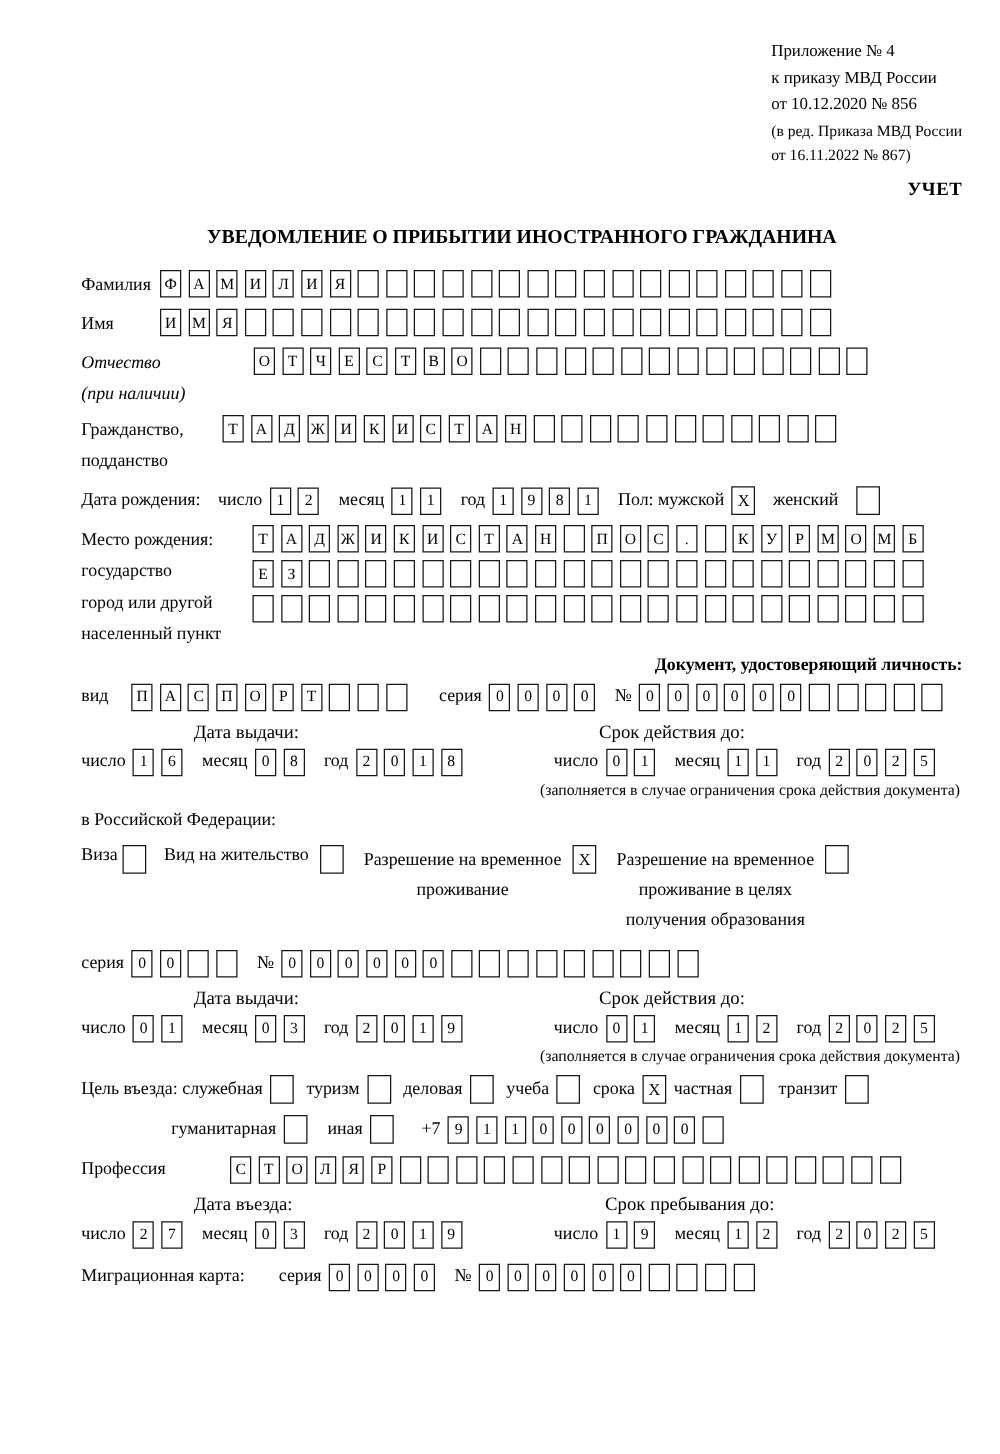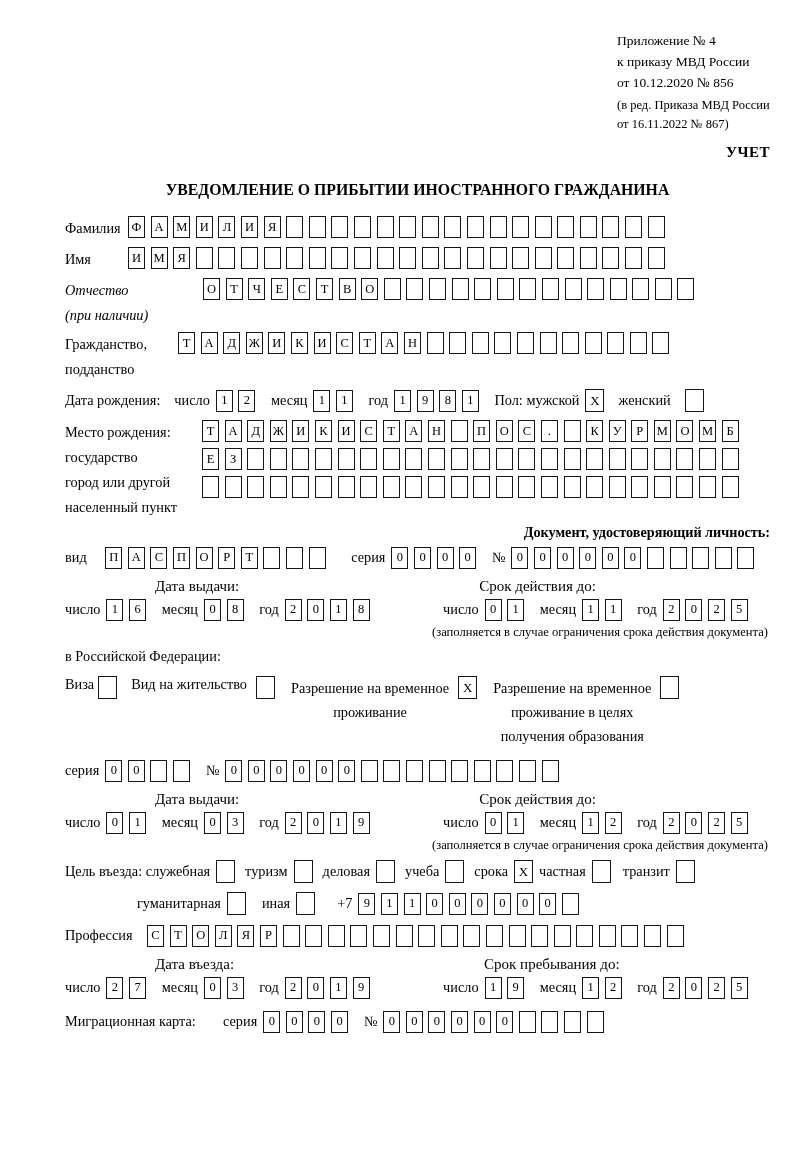--- a/index.html
+++ b/index.html
@@ -526,21 +526,21 @@
         <span class="cell">0</span>
         <span class="cell">0</span>
         <span class="cell">0</span>
         <span class="cell">0</span>
         <span class="cell">0</span>
         <span class="cell">0</span>
         <span class="cell"></span>
       </span>
   </div>
 
-  <div class="date-line" style="margin-top:7px;">
+  <div class="date-line" style="margin-top:7px;gap:37px;">
     <span class="lbl-sm" style="width:76px;">Профессия</span>
     <span class="cells">
         <span class="cell">С</span>
         <span class="cell">Т</span>
         <span class="cell">О</span>
         <span class="cell">Л</span>
         <span class="cell">Я</span>
         <span class="cell">Р</span>
         <span class="cell"></span>
         <span class="cell"></span>

